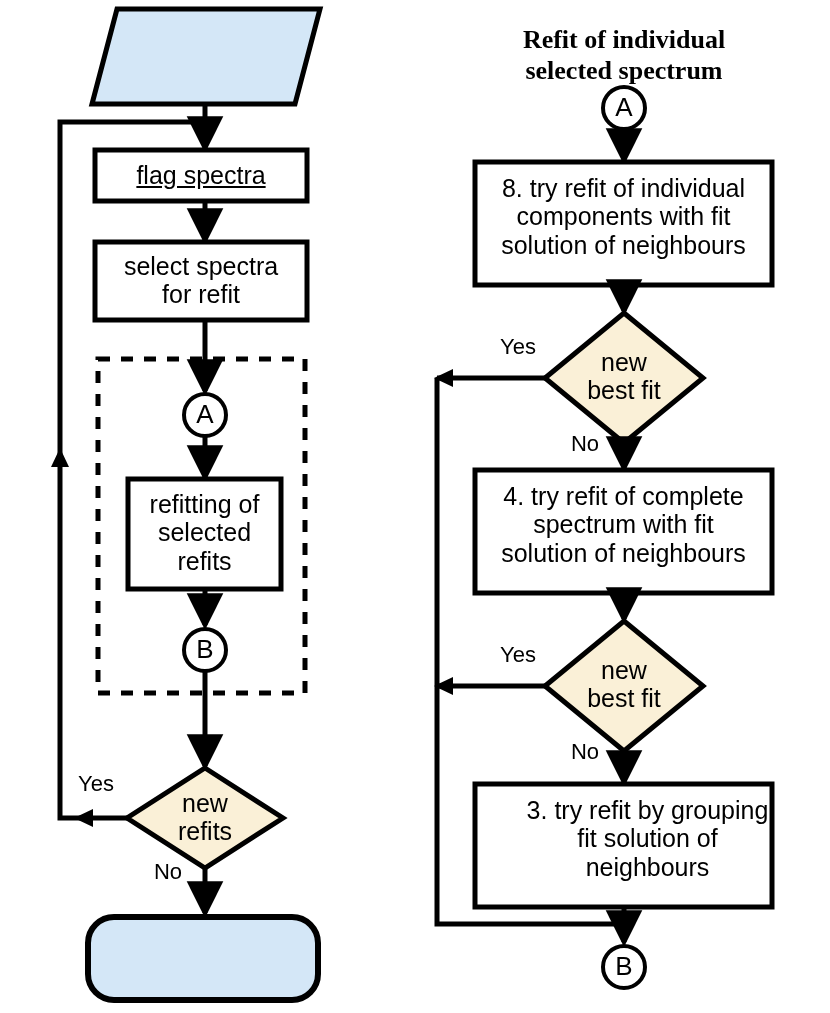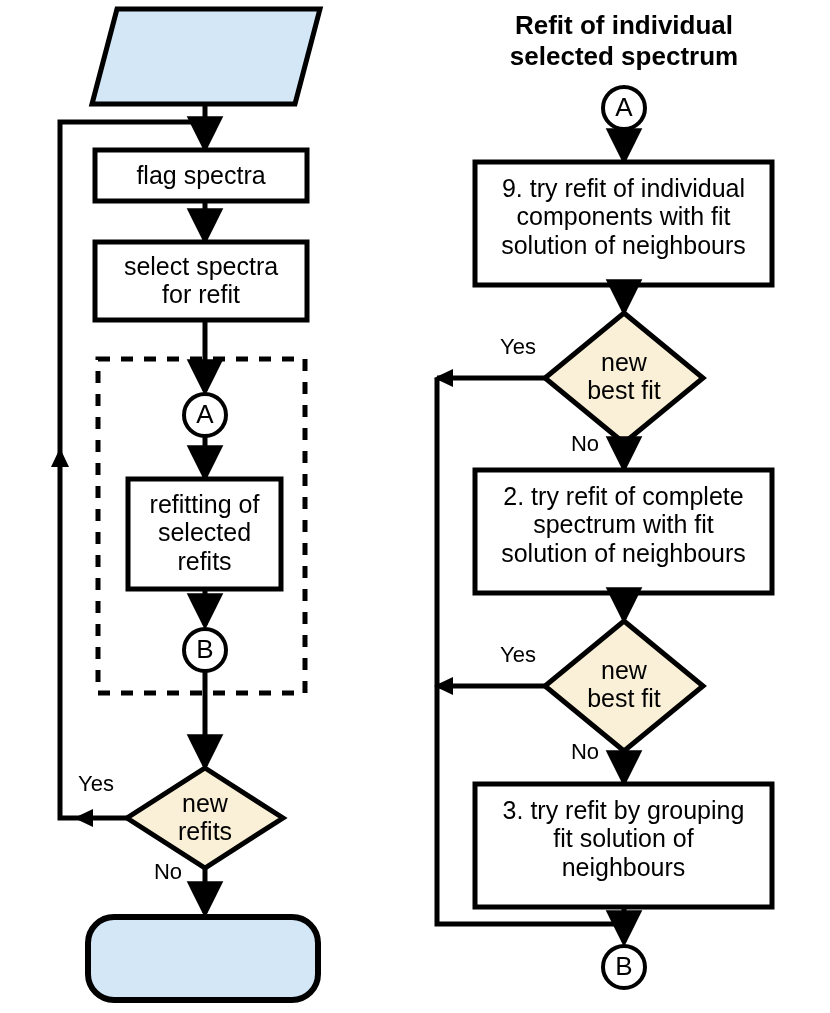--- a/index.html
+++ b/index.html
@@ -113,25 +113,25 @@
 
     <path d="M 437 378 L 437 924 L 624 924" fill="none" stroke="#000000" stroke-width="5" stroke-linejoin="miter"></path>
 
     <rect x="475" y="784" width="297" height="123" fill="#ffffff" stroke="#000000" stroke-width="5"></rect>
 
     <line x1="624" y1="907" x2="624" y2="942" stroke="#000000" stroke-width="5" marker-end="url(#arrow)"></line>
 
     <circle cx="624" cy="967" r="21" fill="#ffffff" stroke="#000000" stroke-width="4"></circle>
   </svg>
 
-  <div class="lbl title-text" style="left:474px; top:10px; width:300px;">Refit of individual
+  <div class="lbl title-text" style="left:474px; top:24px; width:300px;font-family:Liberation Serif, serif;">Refit of individual
 selected spectrum</div>
 
 
-  <div class="lbl node-text" style="left:95px; top:161px; width:212px;">flag spectra</div>
+  <div class="lbl node-text" style="left:95px; top:161px; width:212px;text-decoration:underline;">flag spectra</div>
 
   <div class="lbl node-text" style="left:95px; top:252px; width:212px;">select spectra
 for refit</div>
 
   <div class="lbl conn-text" style="left:185px; top:400px; width:40px;">A</div>
 
   <div class="lbl node-text" style="left:128px; top:490px; width:153px;">refitting of
 selected
 refits</div>
 
@@ -140,41 +140,41 @@
   <div class="lbl node-text" style="left:150px; top:789px; width:110px;">new
 refits</div>
 
   <div class="lbl branch-text" style="left:65px; top:772px; width:62px; text-align:center;">Yes</div>
 
   <div class="lbl branch-text" style="left:141px; top:860px; width:54px; text-align:center;">No</div>
 
 
   <div class="lbl conn-text" style="left:604px; top:93px; width:40px;">A</div>
 
-  <div class="lbl node-text" style="left:475px; top:174px; width:297px;">9. try refit of individual
+  <div class="lbl node-text" style="left:475px; top:174px; width:297px;">8. try refit of individual
 components with fit
 solution of neighbours</div>
 
   <div class="lbl node-text" style="left:569px; top:348px; width:110px;">new
 best fit</div>
 
   <div class="lbl branch-text" style="left:487px; top:335px; width:62px; text-align:center;">Yes</div>
 
   <div class="lbl branch-text" style="left:558px; top:432px; width:54px; text-align:center;">No</div>
 
-  <div class="lbl node-text" style="left:475px; top:482px; width:297px;">2. try refit of complete
+  <div class="lbl node-text" style="left:475px; top:482px; width:297px;">4. try refit of complete
 spectrum with fit
 solution of neighbours</div>
 
   <div class="lbl node-text" style="left:569px; top:656px; width:110px;">new
 best fit</div>
 
   <div class="lbl branch-text" style="left:487px; top:643px; width:62px; text-align:center;">Yes</div>
 
   <div class="lbl branch-text" style="left:558px; top:740px; width:54px; text-align:center;">No</div>
 
-  <div class="lbl node-text" style="left:475px; top:796px; width:297px;">3. try refit by grouping
+  <div class="lbl node-text" style="left:499px; top:796px; width:297px;">3. try refit by grouping
 fit solution of
 neighbours</div>
 
   <div class="lbl conn-text" style="left:604px; top:952px; width:40px;">B</div>
 
 </div>
 
 </body></html>

